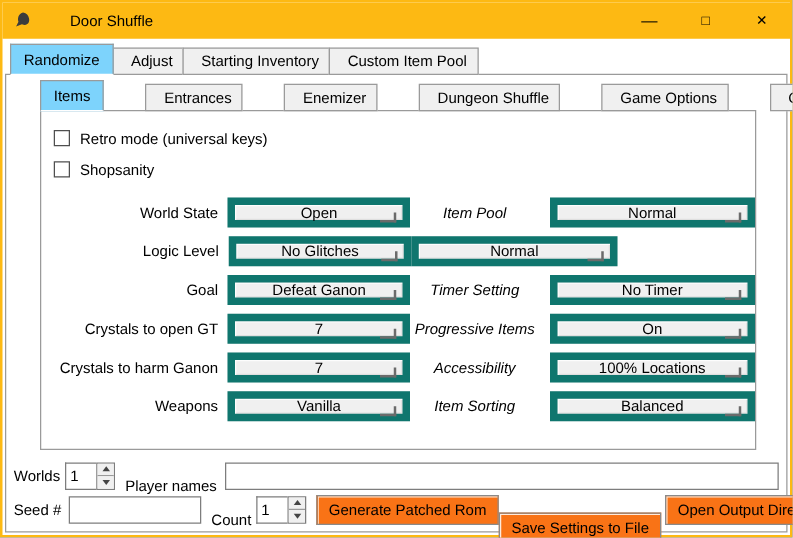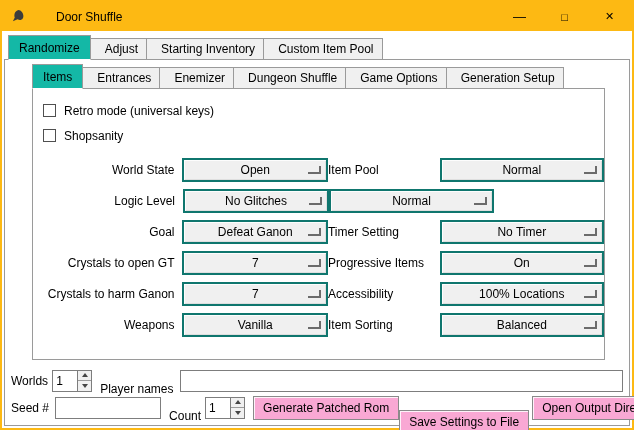--- a/index.html
+++ b/index.html
@@ -37,37 +37,37 @@
   .tab {
     border:1px solid #9a9a9a;
     background:#f0f0f0;
     padding:3px 8px;
     margin-bottom:-1px;
     position:relative;
     white-space:nowrap;
   }
   .tab + .tab { margin-left:-1px;padding-left:14px; }
   .tab.active {
-    background:#14b8a6;
+    background:#7dd3fc;
     border-bottom-color:#fff;
     padding:5px 10px 4px;
     z-index:4;
   }
 
   .frame1 {
     flex:1;
     margin:0 2px 2px 2px;
     border:1px solid #9a9a9a;
     background:#fff;
     display:flex; flex-direction:column;
     position:relative; z-index:1;
   }
 
   
-  .tabs2 { display:flex; align-items:flex-end; margin:4px 0 0 27px; position:relative; z-index:3; }
+  .tabs2 { display:flex; align-items:flex-end; margin:4px 0 0 27px; position:relative; z-index:3;gap:34px; }
   .frame2 {
     margin:0 24px 0 27px;
     border:1px solid #9a9a9a;
     height:272px;
     background:#fff;
     position:relative; z-index:1;
   }
 
   
   .cbrow { display:flex; align-items:center; height:25px; padding-left:10px; }
@@ -78,26 +78,26 @@
     background:#fff;
     margin-right:8px;
     flex:0 0 13px;
   }
 
   
   .opts { margin-top:6px; }
   .optrow { display:flex; align-items:center; height:31px; }
   .lblL { width:150px; text-align:right; padding-right:8px; }
   .ddL  { width:146px; }
-  .lblR { width:112px; text-align:left; padding-right:8px; }
+  .lblR { width:112px; text-align:center; padding-right:8px;font-style:italic; }
   .ddR  { width:165px; }
   .dd {
     height:24px;
     background:#f0f0f0;
-    border:2px solid #0f766e;
+    border:6px solid #0f766e;
     box-shadow: inset 1px 1px 0 rgba(255,255,255,.85), inset -1px -1px 0 rgba(0,0,0,.07);
     display:flex; align-items:center; justify-content:center;
     position:relative;
     cursor:default;
   }
   .dd .ind {
     position:absolute; right:5px; top:6px;
     width:13px; height:8px;
     border-bottom:2px solid #6b6b6b;
     border-right:2px solid #6b6b6b;
@@ -128,21 +128,21 @@
   .spin-b {
     flex:1; background:#f0f0f0;
     display:flex; align-items:center; justify-content:center;
   }
   .spin-b.up { border-bottom:1px solid #9a9a9a; }
   .tri-up { width:0; height:0; border-left:3px solid transparent; border-right:3px solid transparent; border-bottom:4px solid #444; }
   .tri-down { width:0; height:0; border-left:3px solid transparent; border-right:3px solid transparent; border-top:4px solid #444; }
 
   .btn {
     height:24px;
-    background:#f9a8d4;
+    background:#f97316;
     border:1px solid #8a8a8a;
     box-shadow: inset 1px 1px 0 rgba(255,255,255,.85);
     font:inherit; padding:0 9px;
     white-space:nowrap;
     cursor:default;
   }
   .gen-btn { margin-left:8px; }
   .save-btn { margin-left:auto;margin-top:28px; }
   .open-btn { margin-left:3px; }
 </style>

